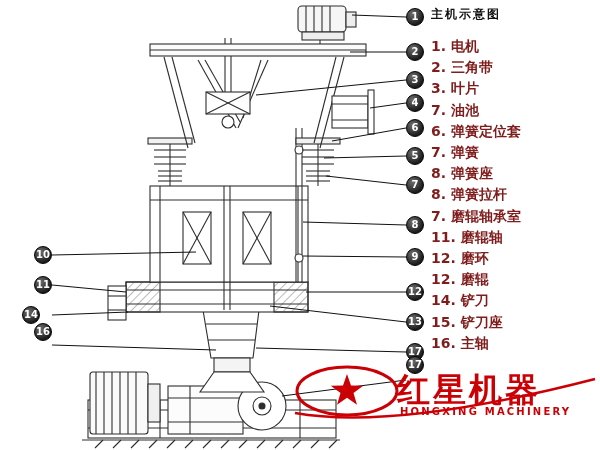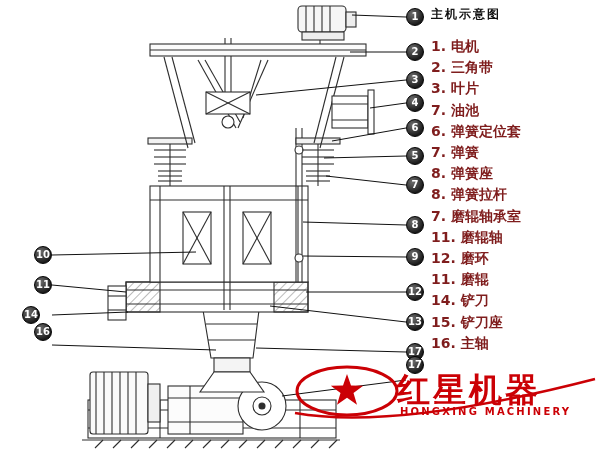--- a/index.html
+++ b/index.html
@@ -197,21 +197,21 @@
     <div class="legend-item">2. 三角带</div>
     <div class="legend-item">3. 叶片</div>
     <div class="legend-item">7. 油池</div>
     <div class="legend-item">6. 弹簧定位套</div>
     <div class="legend-item">7. 弹簧</div>
     <div class="legend-item">8. 弹簧座</div>
     <div class="legend-item">8. 弹簧拉杆</div>
     <div class="legend-item">7. 磨辊轴承室</div>
     <div class="legend-item">11. 磨辊轴</div>
     <div class="legend-item">12. 磨环</div>
-    <div class="legend-item">11. 磨辊</div>
+    <div class="legend-item">12. 磨辊</div>
     <div class="legend-item">14. 铲刀</div>
     <div class="legend-item">15. 铲刀座</div>
     <div class="legend-item">16. 主轴</div>
   </div>
 
   <div class="watermark">
     <svg class="wm-svg" width="307" height="80" viewBox="0 0 307 80">
       <ellipse cx="54" cy="28" rx="50" ry="24" stroke="#cb0005" stroke-width="3" fill="none"></ellipse>
       <polygon points="54,11 58,22.5 70.2,22.8 60.5,30.1 64,41.8 54,34.8 44,41.8 47.5,30.1 37.8,22.8 50,22.5" fill="#cb0005"></polygon>
       <path d="M2 50 C 70 62 170 50 302 16" stroke="#cb0005" stroke-width="2.5" fill="none"></path>

